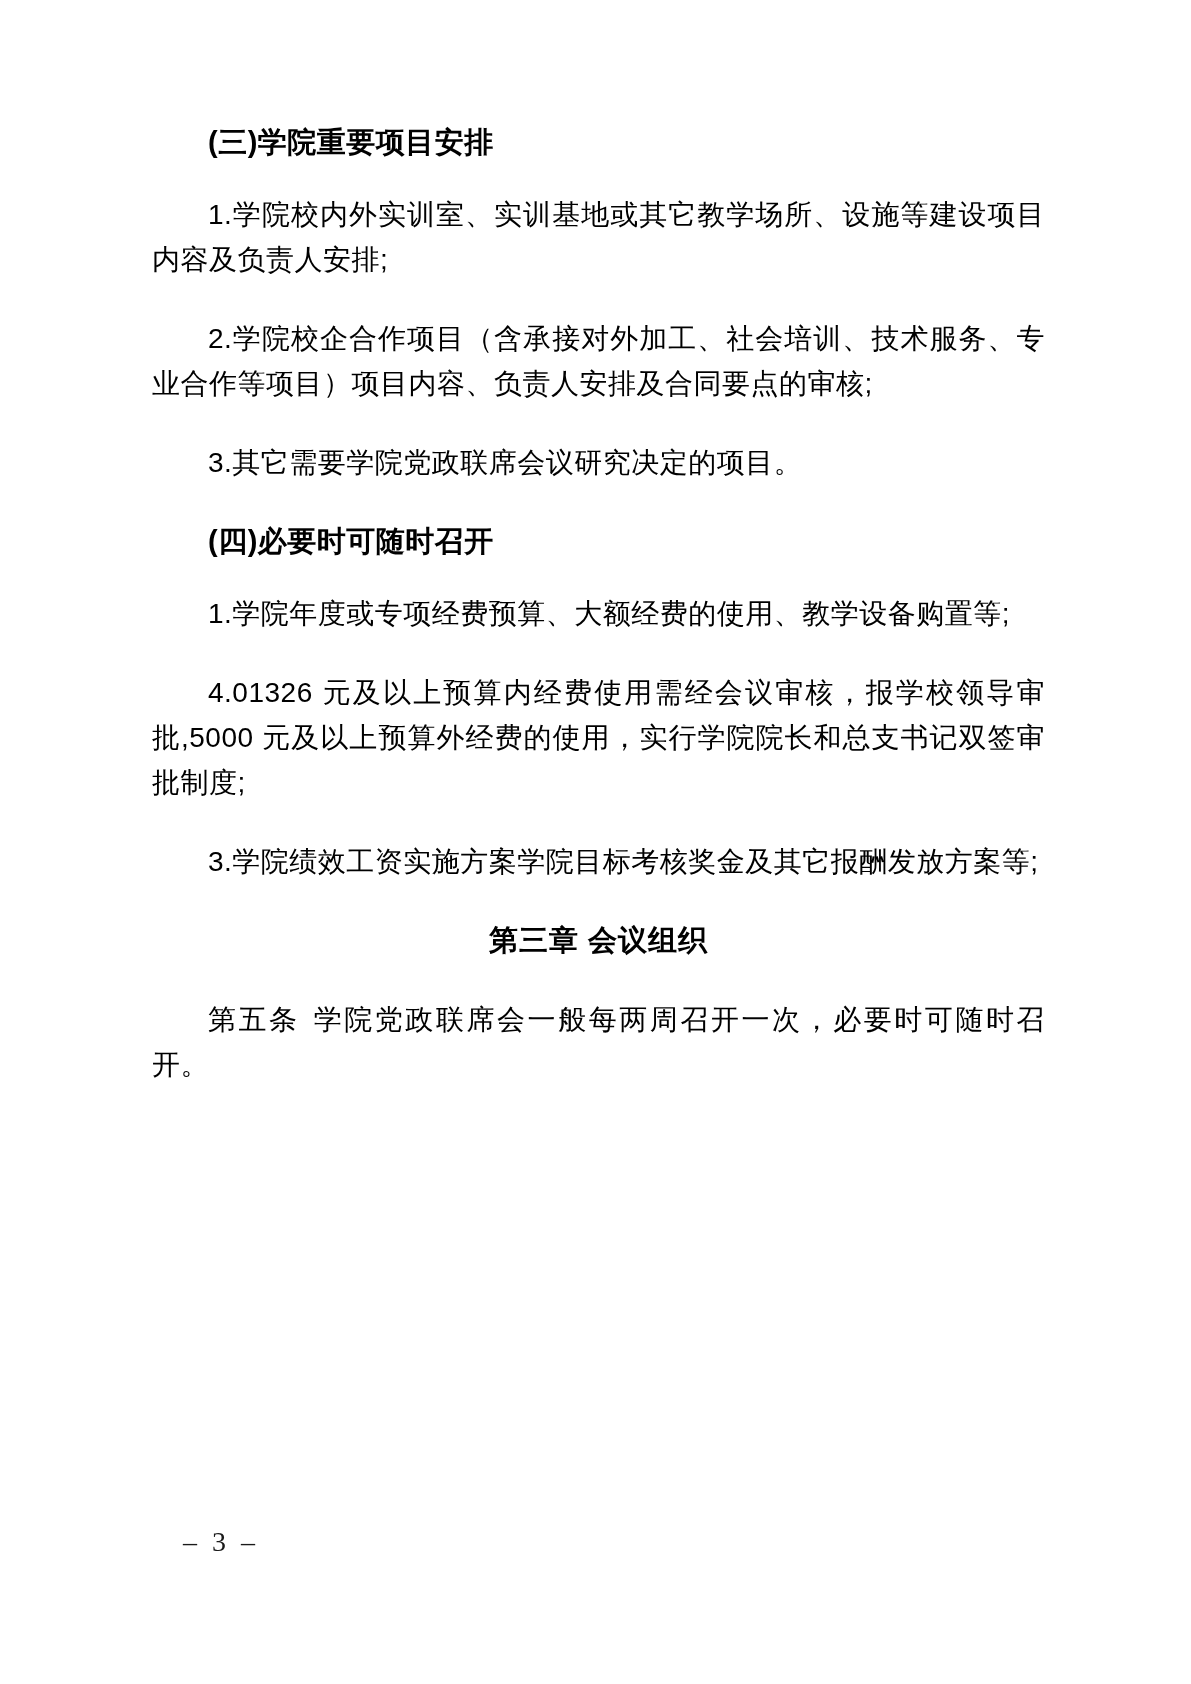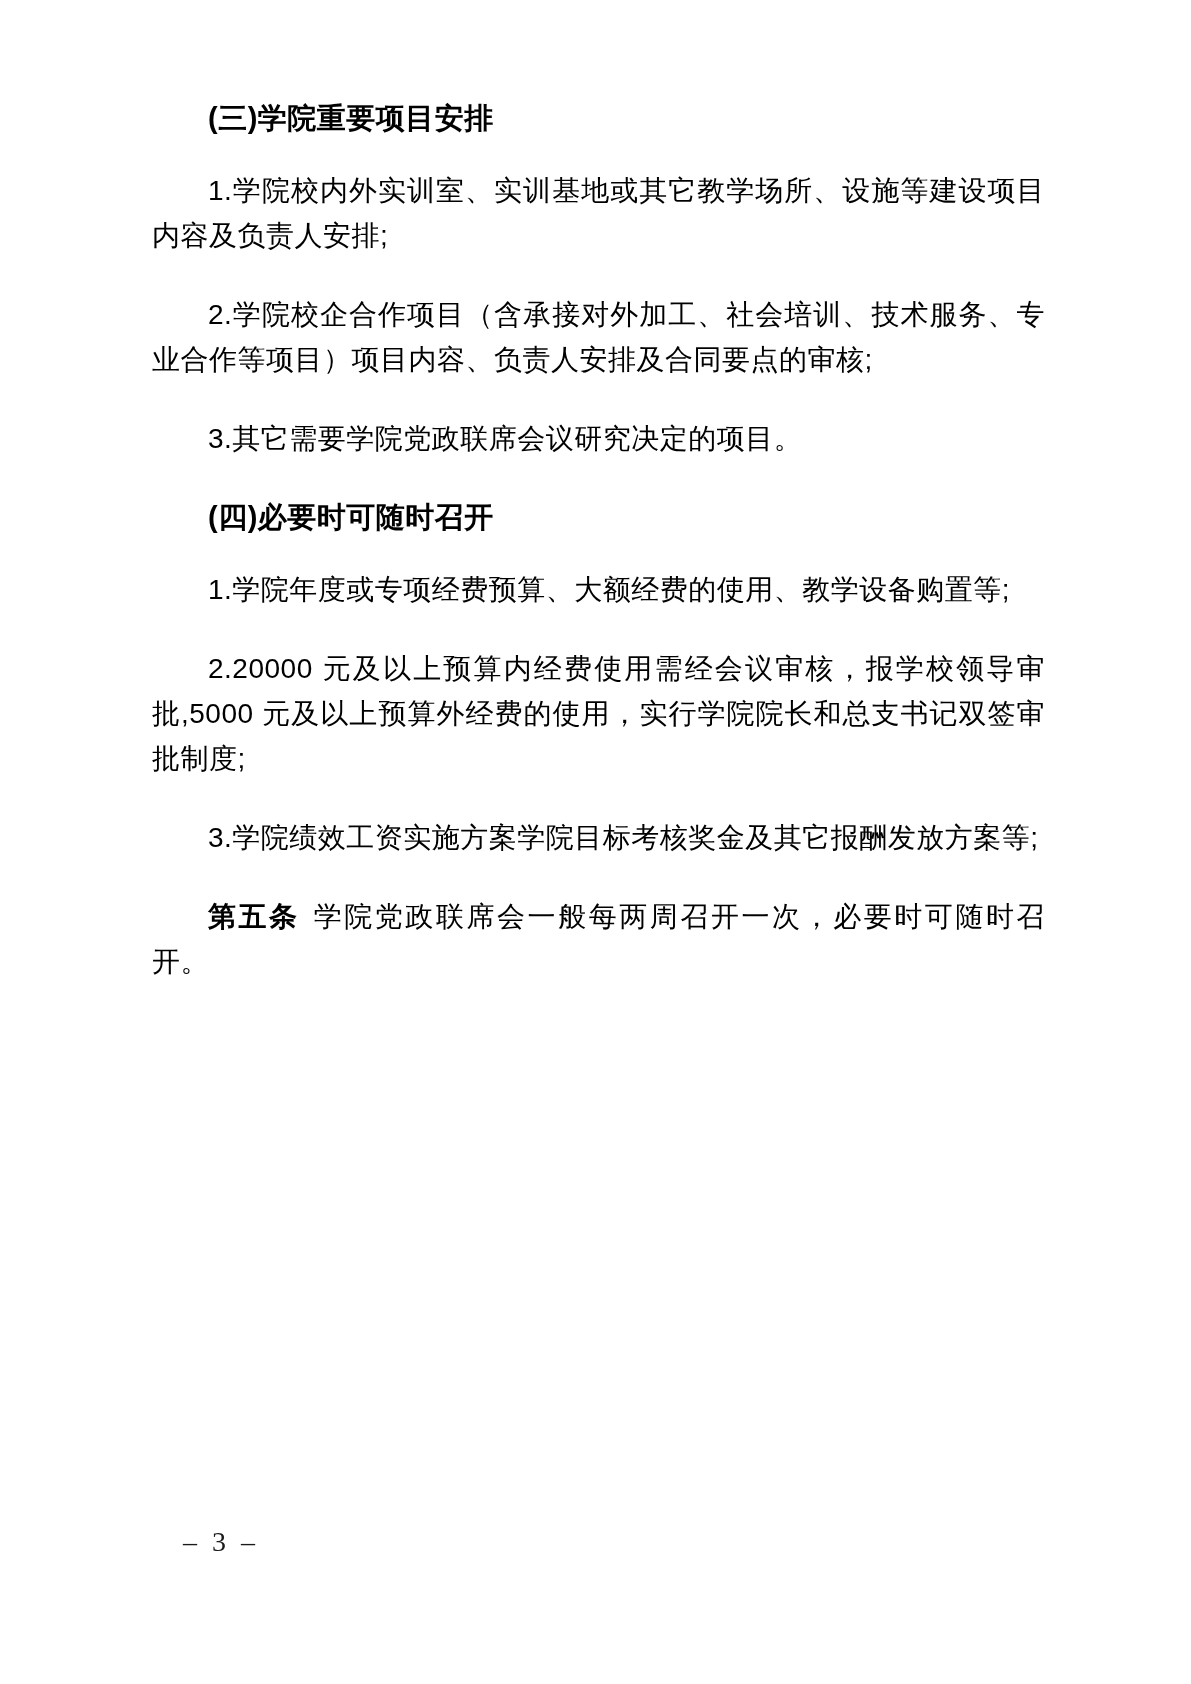--- a/index.html
+++ b/index.html
@@ -10,21 +10,21 @@
     background: #ffffff;
     color: #000000;
     font-family: "Liberation Sans", sans-serif;
     overflow: hidden;
   }
   .content {
     position: absolute;
     left: 152px;
     top: 0;
     width: 893px;
-    padding-top: 96px;
+    padding-top: 120px;
   }
   .para {
     font-size: 28px;
     line-height: 45px;
     text-align: justify;
     text-align-last: left;
     text-indent: 56px;
     margin: 8px 0 34px 0;
     letter-spacing: 0.5px;
   }
@@ -39,21 +39,21 @@
   .chapter-heading {
     font-size: 29px;
     font-weight: bold;
     line-height: 45px;
     text-align: center;
     text-indent: 0;
     margin: 0 0 34px 0;
     letter-spacing: 1px;
   }
   .article-lead {
-    font-weight: bold;
+    font-weight: normal;
     margin-right: 0.5em;
   }
   .page-number {
     position: absolute;
     left: 183px;
     top: 1524px;
     font-family: "Liberation Serif", serif;
     font-size: 28px;
     line-height: 36px;
     letter-spacing: 4px;
@@ -71,26 +71,27 @@
     <p class="para">1.学院校内外实训室、实训基地或其它教学场所、设施等建设项目内容及负责人安排;</p>
 
     <p class="para">2.学院校企合作项目（含承接对外加工、社会培训、技术服务、专业合作等项目）项目内容、负责人安排及合同要点的审核;</p>
 
     <p class="para">3.其它需要学院党政联席会议研究决定的项目。</p>
 
     <h3 class="sec-heading">(四)必要时可随时召开</h3>
 
     <p class="para">1.学院年度或专项经费预算、大额经费的使用、教学设备购置等;</p>
 
-    <p class="para">2.20000 元及以上预算内经费使用需经会议审核，报学校领导审批,5000 元及以上预算外经费的使用，实行学院院长和总支书记双签审批制度;</p>
+    <p class="para">4.01326 元及以上预算内经费使用需经会议审核，报学校领导审批,5000 元及以上预算外经费的使用，实行学院院长和总支书记双签审批制度;</p>
 
     <p class="para">3.学院绩效工资实施方案学院目标考核奖金及其它报酬发放方案等;</p>
 
 
 
 
+    <h3 class="chapter-heading">第三章 会议组织</h3>
 
     <p class="para"><span class="article-lead">第五条</span><span>学院党政联席会一般每两周召开一次，必要时可随时召开。</span></p>
 
   </div>
 
   <div class="page-number">– 3 –</div>
 </div>
 
 </body></html>

